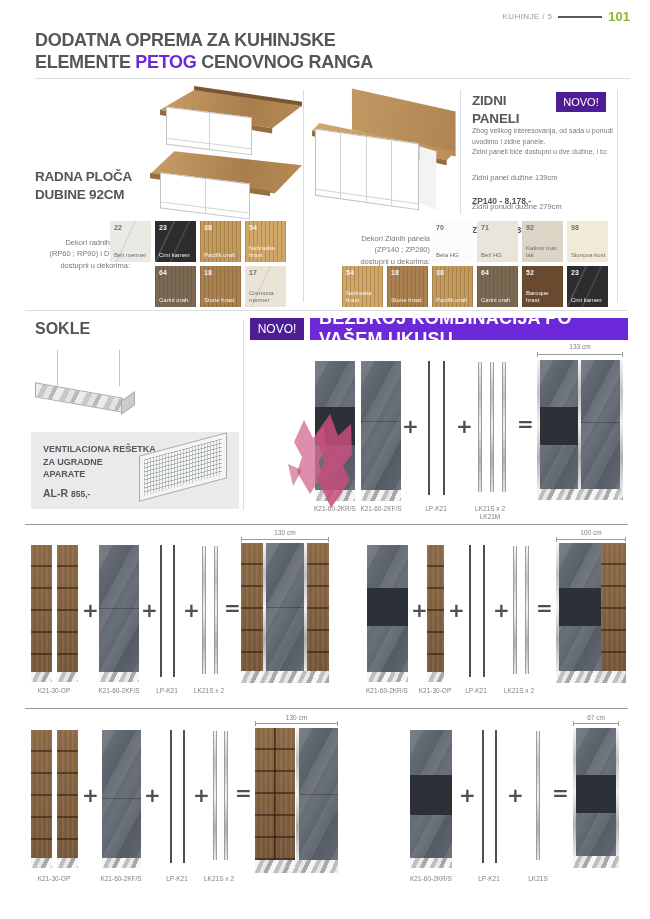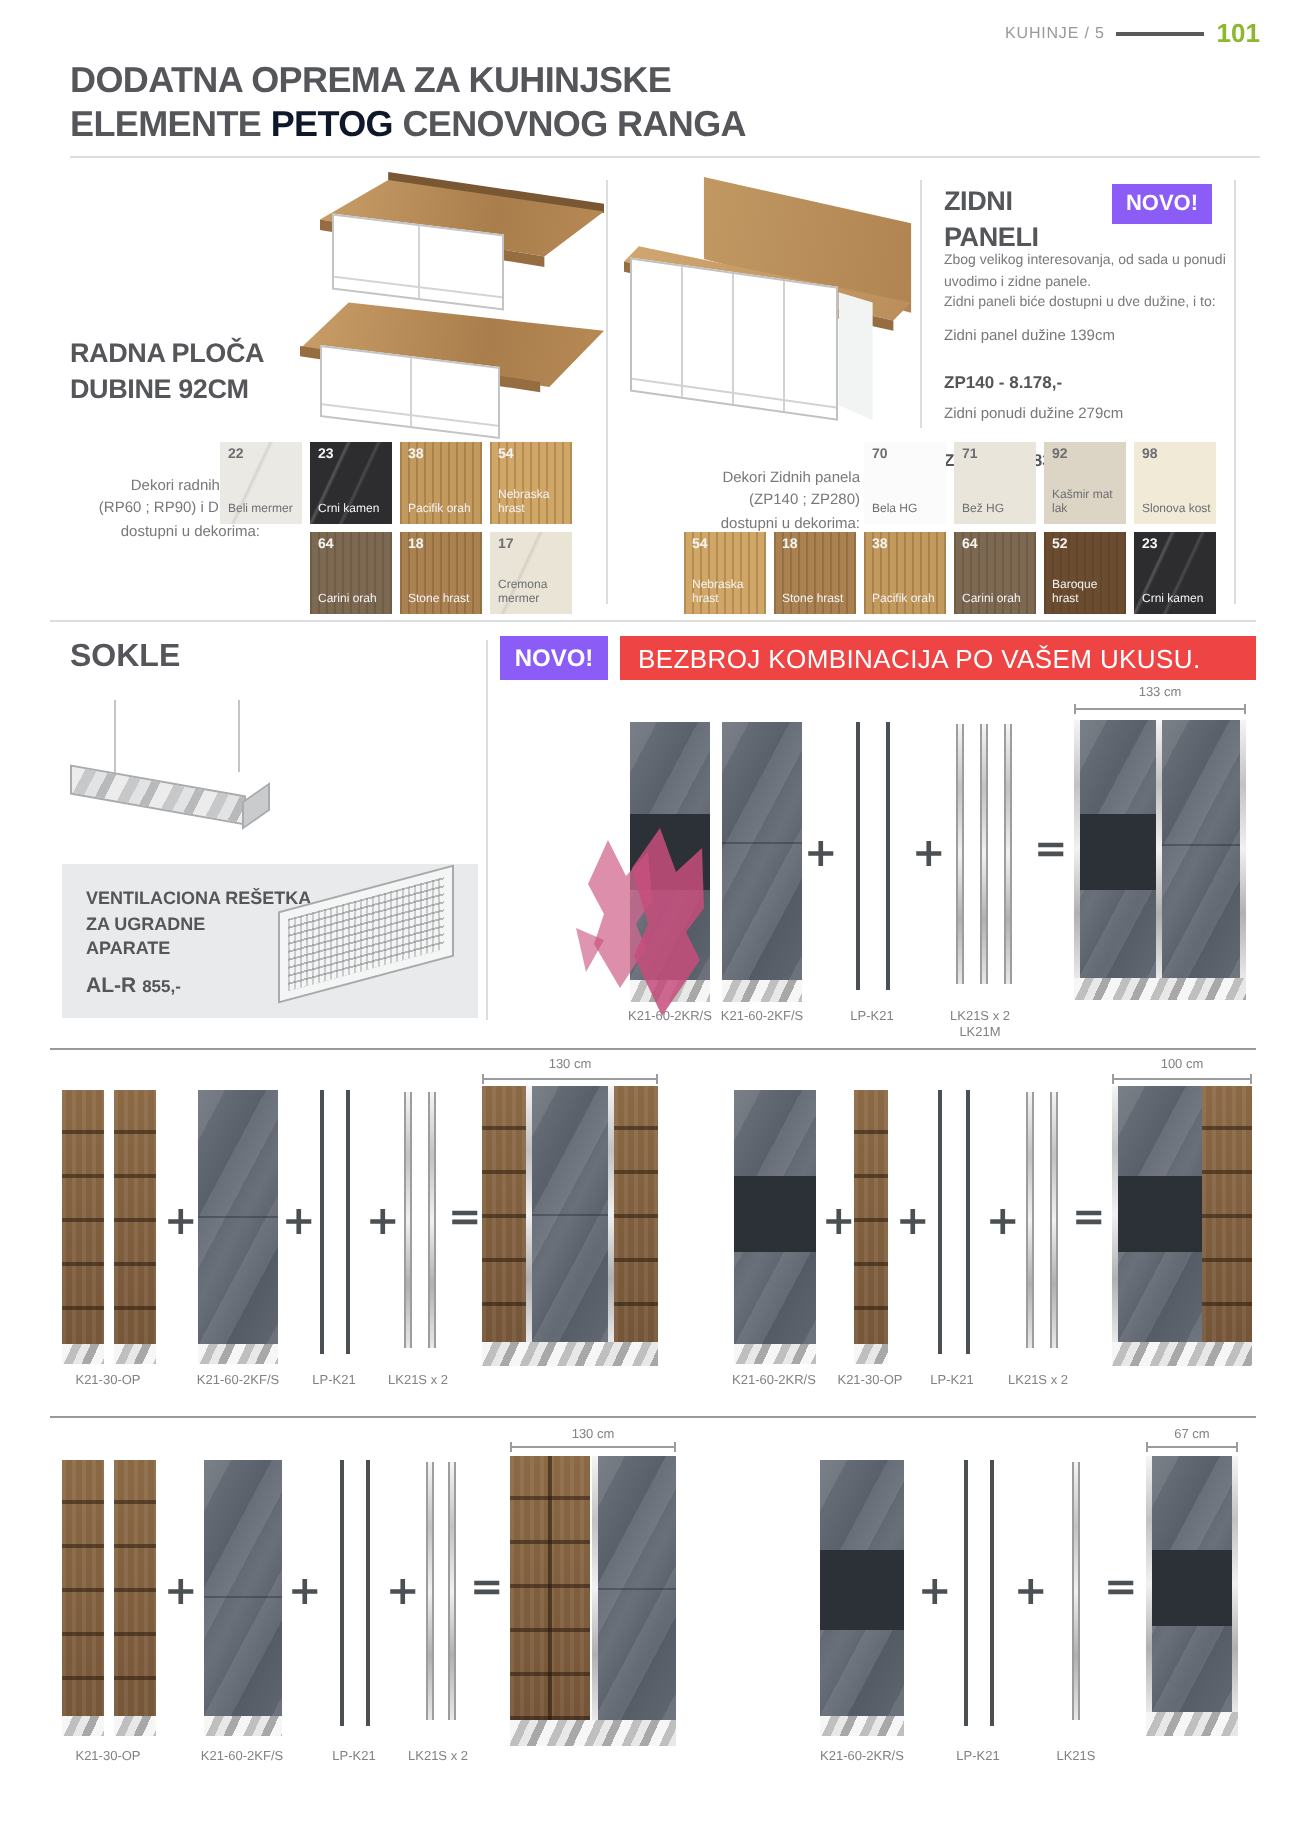--- a/index.html
+++ b/index.html
@@ -7,39 +7,39 @@
 .page{position:relative;width:650px;height:919px;background:#fff;overflow:hidden;
   font-family:"Liberation Sans",sans-serif;color:#58595b}
 .abs{position:absolute}
 
 
 .breadcrumb{position:absolute;top:9px;right:20px;display:flex;align-items:center;gap:6px}
 .bc-text{font-size:8px;color:#97999c;letter-spacing:.4px}
 .bc-line{width:44px;height:2px;background:#58595b}
 .bc-num{font-size:13px;font-weight:bold;color:#8cb82e}
 .title{position:absolute;left:35px;top:30px;font-size:18px;font-weight:800;line-height:1.2;color:#55565a;letter-spacing:-.3px}
-.title .hl{color:#0f172a}
+.title .hl{color:#6d28d9}
 
 
 .h2{font-size:13.5px;font-weight:bold;color:#55565a;line-height:1.3;white-space:pre-line;letter-spacing:-.2px}
 .tx{font-size:7.5px;color:#77787b;line-height:1.5;white-space:pre-line}
 .tx b{color:#55565a;font-weight:bold}
 .price-lg{font-size:11px;font-weight:bold;color:#55565a}
 .price-md{font-size:10px;font-weight:bold;color:#55565a}
 .zp-price{font-size:8.5px;color:#55565a;font-weight:bold}
 
 
 .vline{width:1px;background:#dcddde}
 .hline{height:1px;background:#dcddde}
 .hline2{height:1px;background:#97999c}
 
 
-.novo-badge{background:#8b5cf6;color:#fff;font-weight:bold;font-size:12px;display:flex;align-items:center;justify-content:center}
+.novo-badge{background:#4c1d95;color:#fff;font-weight:normal;font-size:12px;display:flex;align-items:center;justify-content:center}
 .novo-badge.sm{font-size:11px}
-.combo-banner{background:#ef4444;color:#fff;font-weight:normal;font-size:13px;display:flex;align-items:center;padding-left:9px;letter-spacing:.2px}
+.combo-banner{background:#6d28d9;color:#fff;font-weight:bold;font-size:18px;display:flex;align-items:center;padding-left:9px;letter-spacing:.2px}
 
 
 .swrow{display:flex;gap:4px}
 .swatch{width:41px;height:41px;position:relative;flex:0 0 auto}
 .swatch.light{color:#6d6e71}
 .swatch:not(.light){color:#f4f4f4}
 .sw-num{position:absolute;top:3px;left:4px;font-size:7px;font-weight:bold}
 .sw-name{position:absolute;bottom:3px;left:4px;right:2px;font-size:6px;line-height:1.15}
 .tex-wood{background-image:repeating-linear-gradient(90deg,rgba(80,45,12,.22) 0 1px,rgba(0,0,0,0) 1px 4px)}
 .tex-marble-dark{background-image:linear-gradient(115deg,rgba(0,0,0,0) 30%,rgba(255,255,255,.2) 32%,rgba(0,0,0,0) 35%,rgba(0,0,0,0) 55%,rgba(255,255,255,.14) 57%,rgba(0,0,0,0) 60%)}
@@ -174,21 +174,21 @@
     <div class="k-front"></div>
     <div class="k-side"></div>
   </div>
 
   <div class="abs h2" style="left:472px;top:92px">ZIDNI
 PANELI</div>
   <div class="abs novo-badge sm" style="left:556px;top:92px;width:50px;height:20px">NOVO!</div>
   <div class="abs tx" style="left:472px;top:126px;font-size:7px">Zbog velikog interesovanja, od sada u ponudi
 uvodimo i zidne panele.
 Zidni paneli biće dostupni u dve dužine, i to:</div>
-  <div class="abs tx" style="left:472px;top:151px">
+  <div class="abs tx" style="left:472px;top:161px">
     <div>Zidni panel dužine 139cm</div>
     <span class="zp-price">ZP140 - 8.178,-</span>
   </div>
   <div class="abs tx" style="left:472px;top:190px">
     <div>Zidni ponudi dužine 279cm</div>
     <span class="zp-price">ZP280 - 10.834,-</span>
   </div>
 
   <div class="abs tx" style="left:340px;top:233px;width:90px;text-align:right">Dekori Zidnih panela
 (ZP140 ; ZP280)

